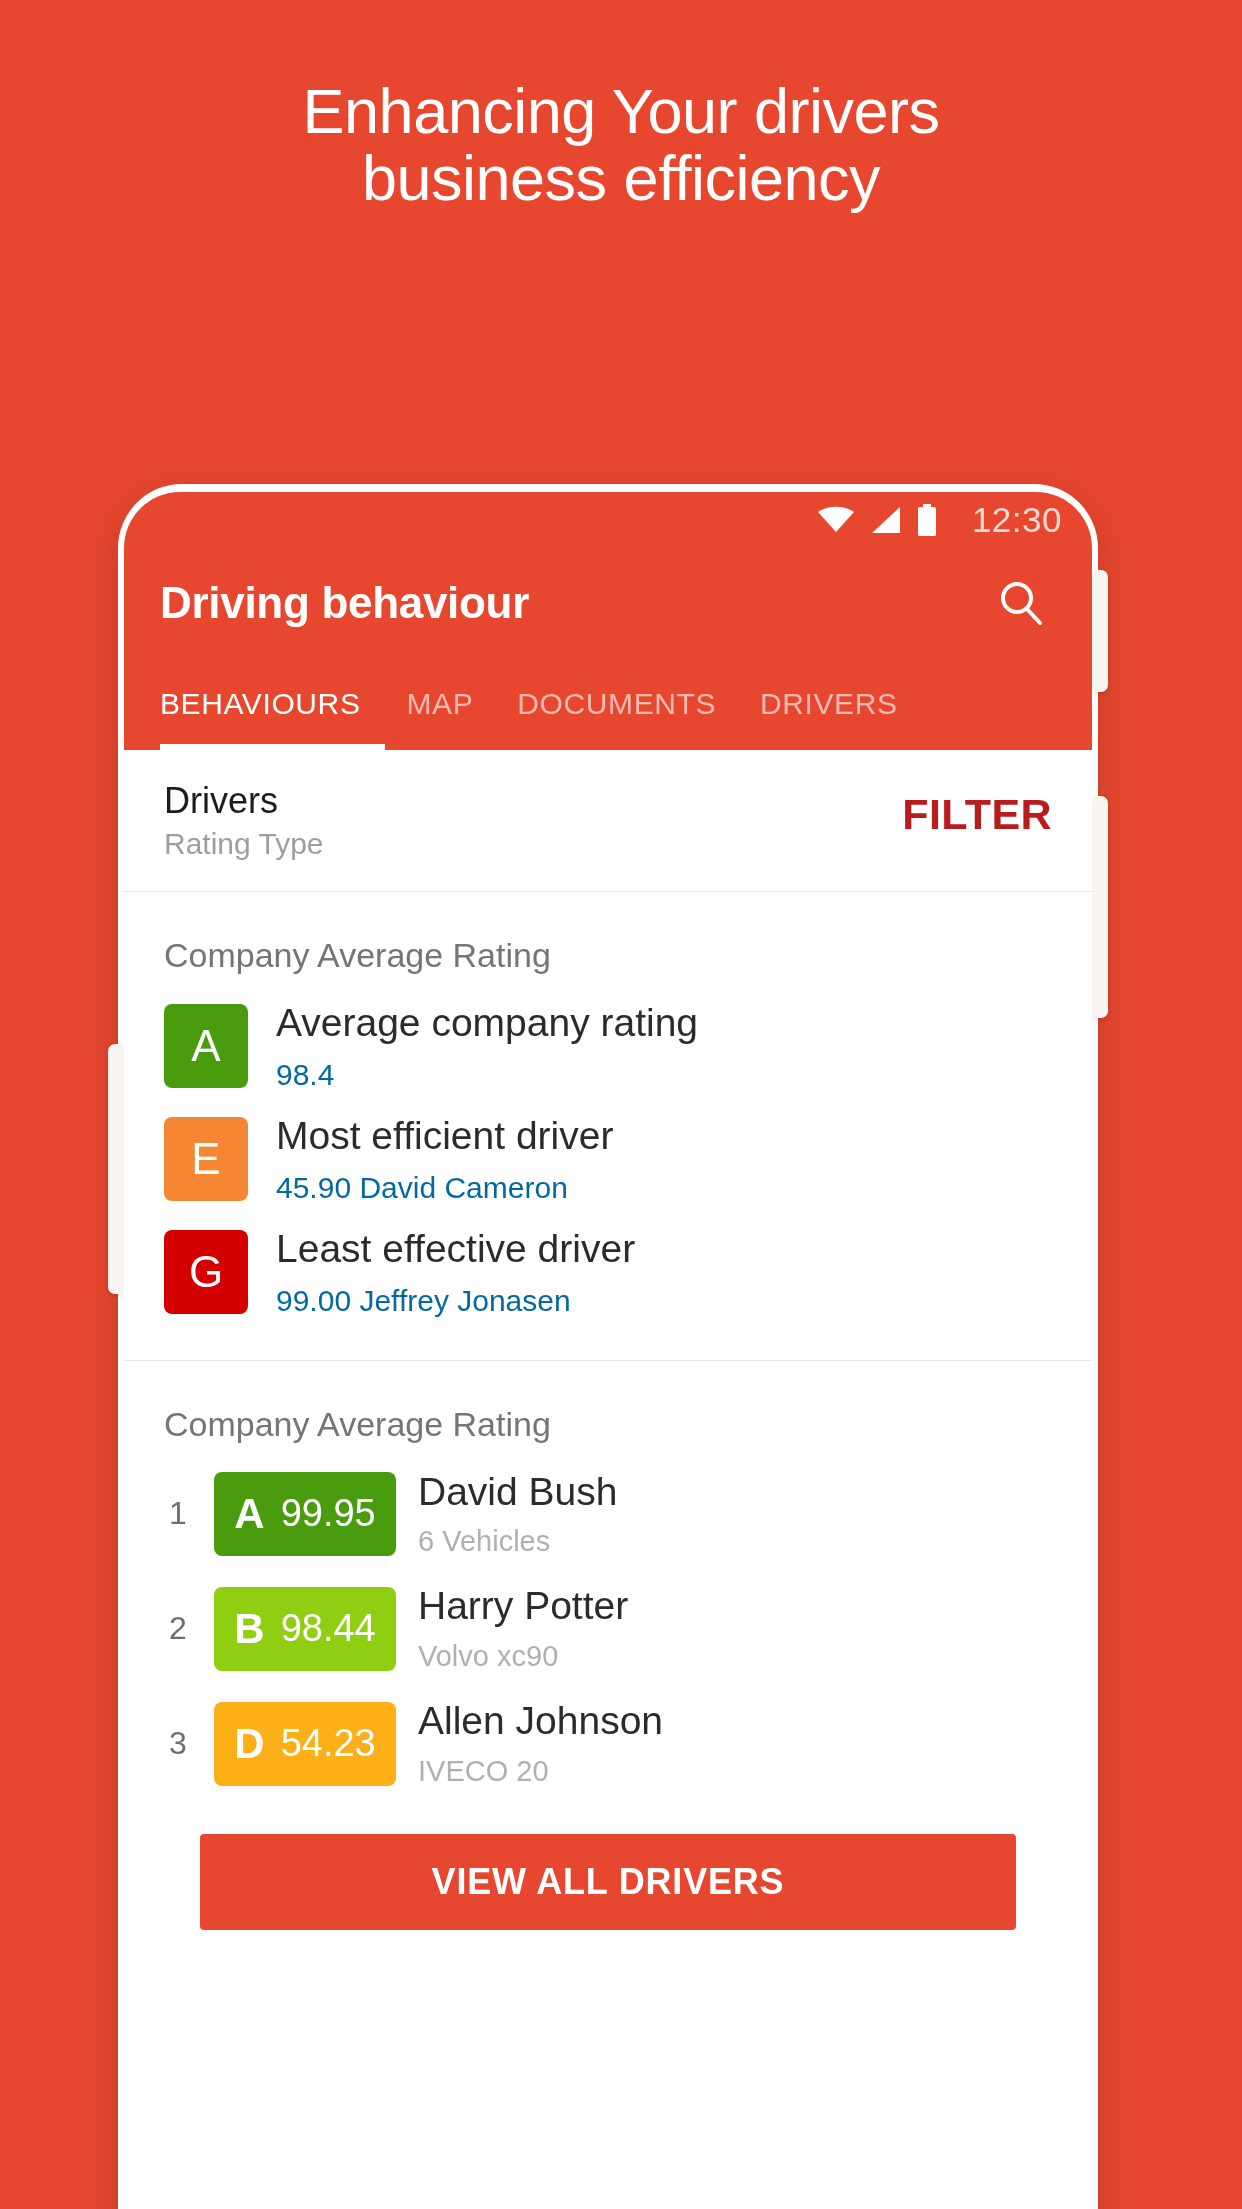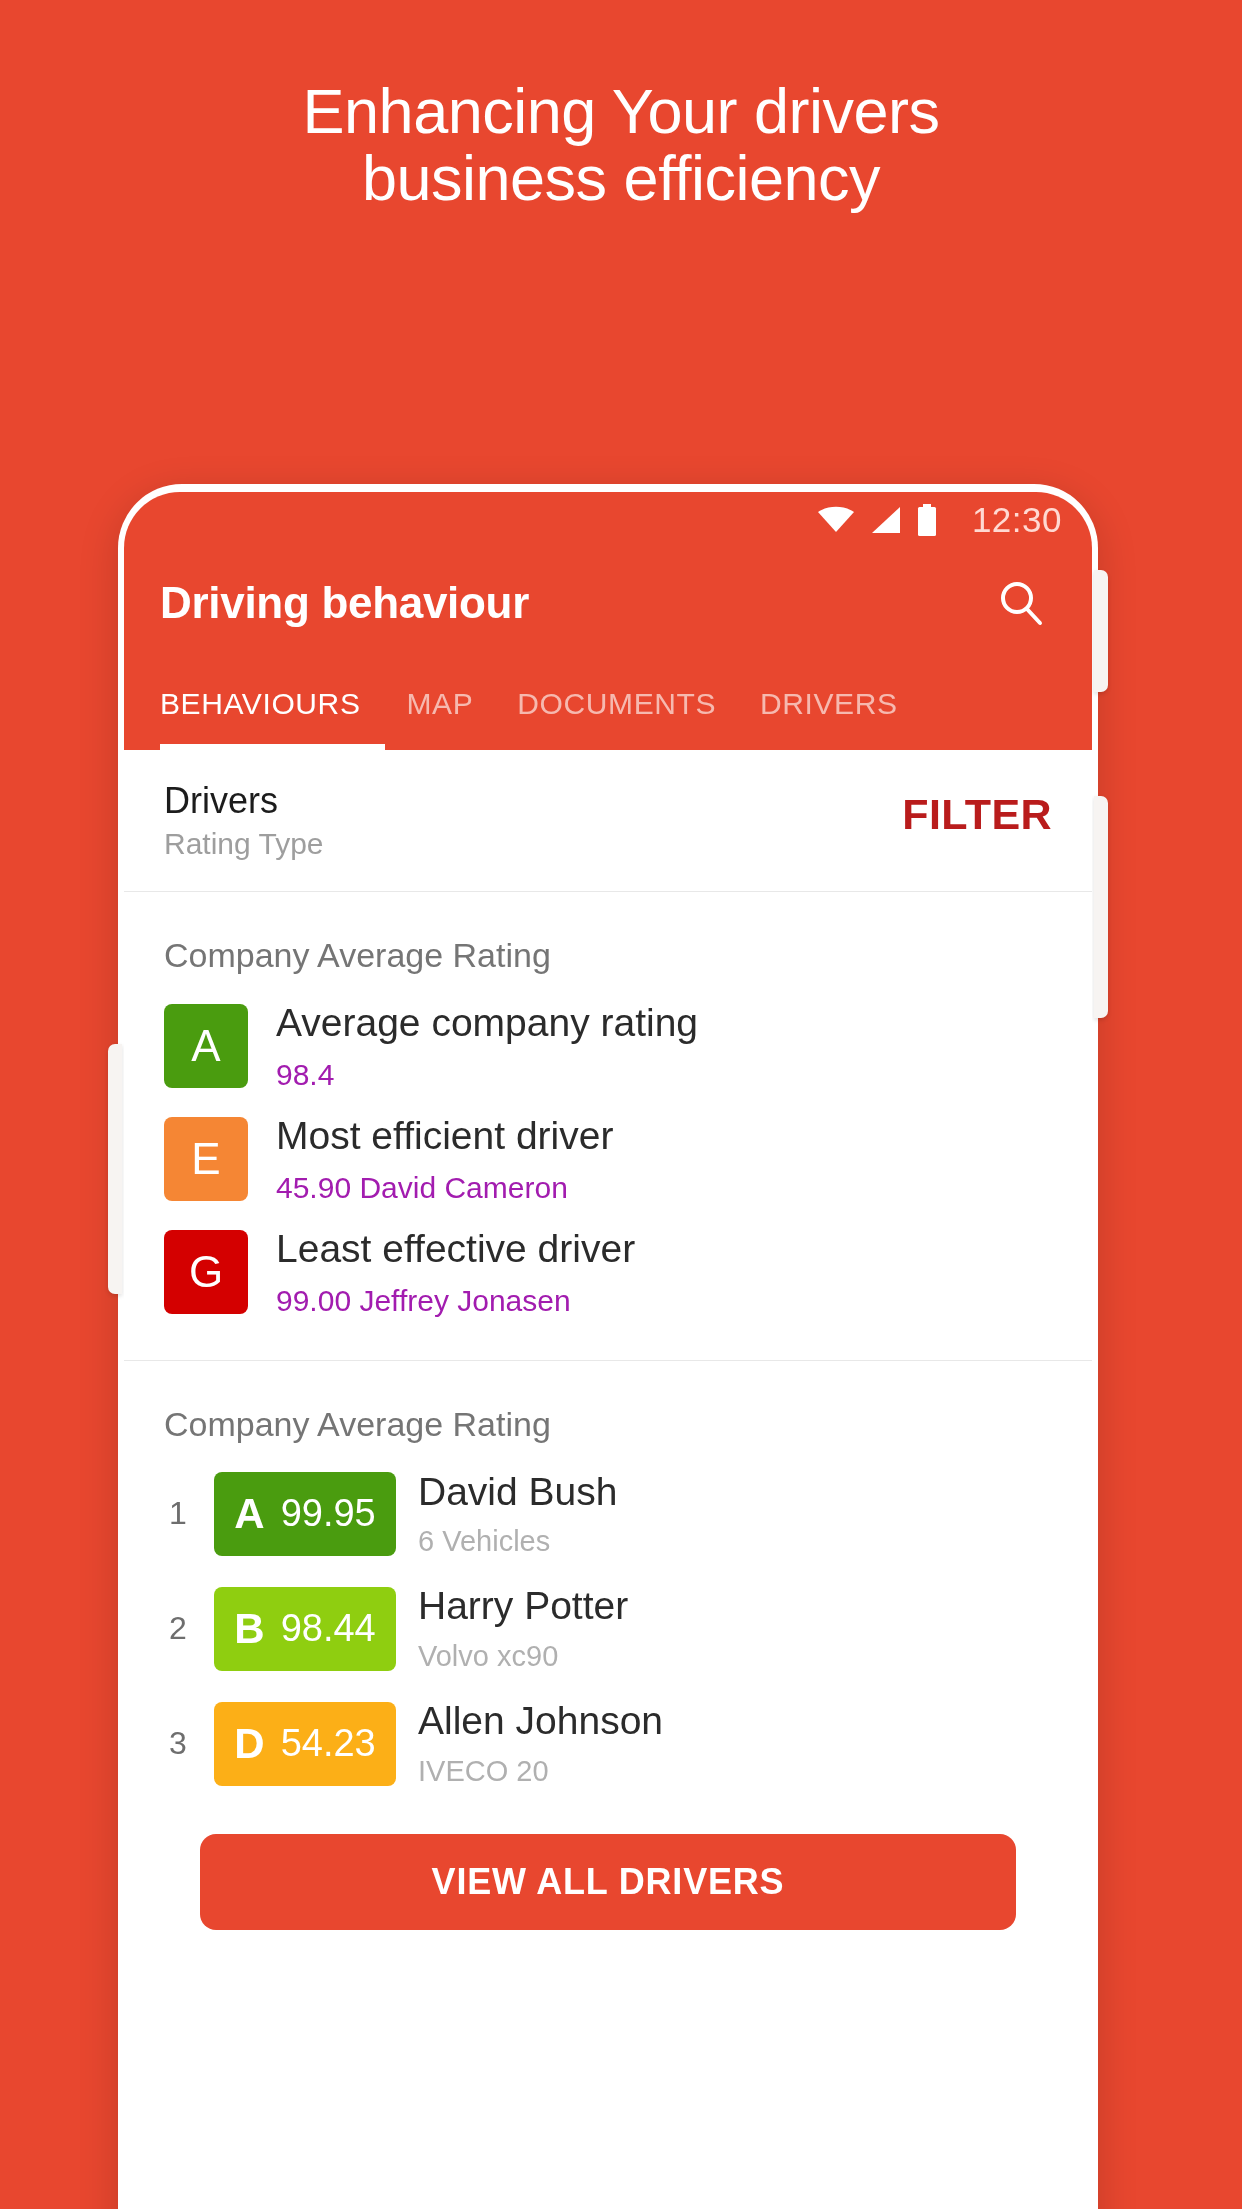--- a/index.html
+++ b/index.html
@@ -171,21 +171,21 @@
     border-radius:8px;
     display:flex;
     align-items:center;
     justify-content:center;
     color:#ffffff;
     font-size:44px;
     font-weight:500;
     flex:none;
   }
   .sum-txt .t1{ font-size:39px; color:#2b2b2b; line-height:1.15;}
-  .sum-txt .t2{ font-size:30px; color:#a21caf; margin-top:12px;}
+  .sum-txt .t2{ font-size:30px; color:#0369a1; margin-top:12px;}
 
   
   .rank-row{
     display:flex;
     align-items:center;
     gap:22px;
     margin-bottom:26px;
   }
   .rank-num{
     width:28px;
@@ -207,21 +207,21 @@
   .rank-badge .g{ font-size:42px; font-weight:bold;}
   .rank-badge .v{ font-size:38px;}
   .rank-txt .t1{ font-size:39px; color:#2b2b2b; line-height:1.15;}
   .rank-txt .t2{ font-size:29px; color:#b0b0b0; margin-top:11px;}
 
   .viewall{
     margin:20px 36px 0 36px;
     background:#e8472f;
     color:#ffffff;
     border:none;
-    border-radius:16px;
+    border-radius:4px;
     height:96px;
     width:calc(100% - 72px);
     font-size:36px;
     font-weight:bold;
     letter-spacing:0.8px;
     font-family:"Liberation Sans", sans-serif;
   }
 </style>
 </head>
 <body>

